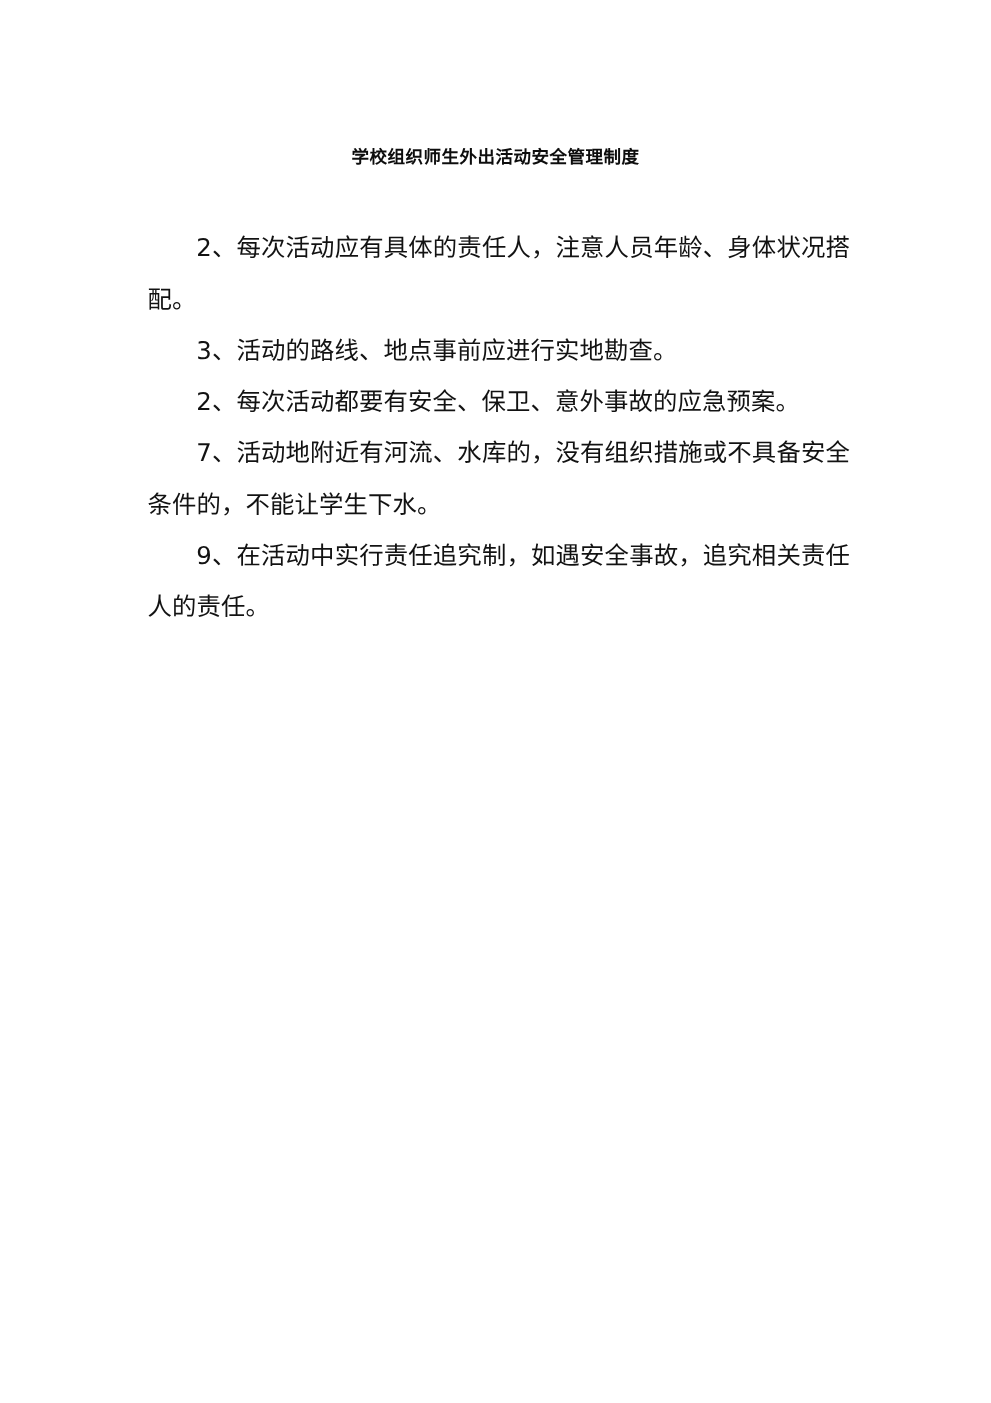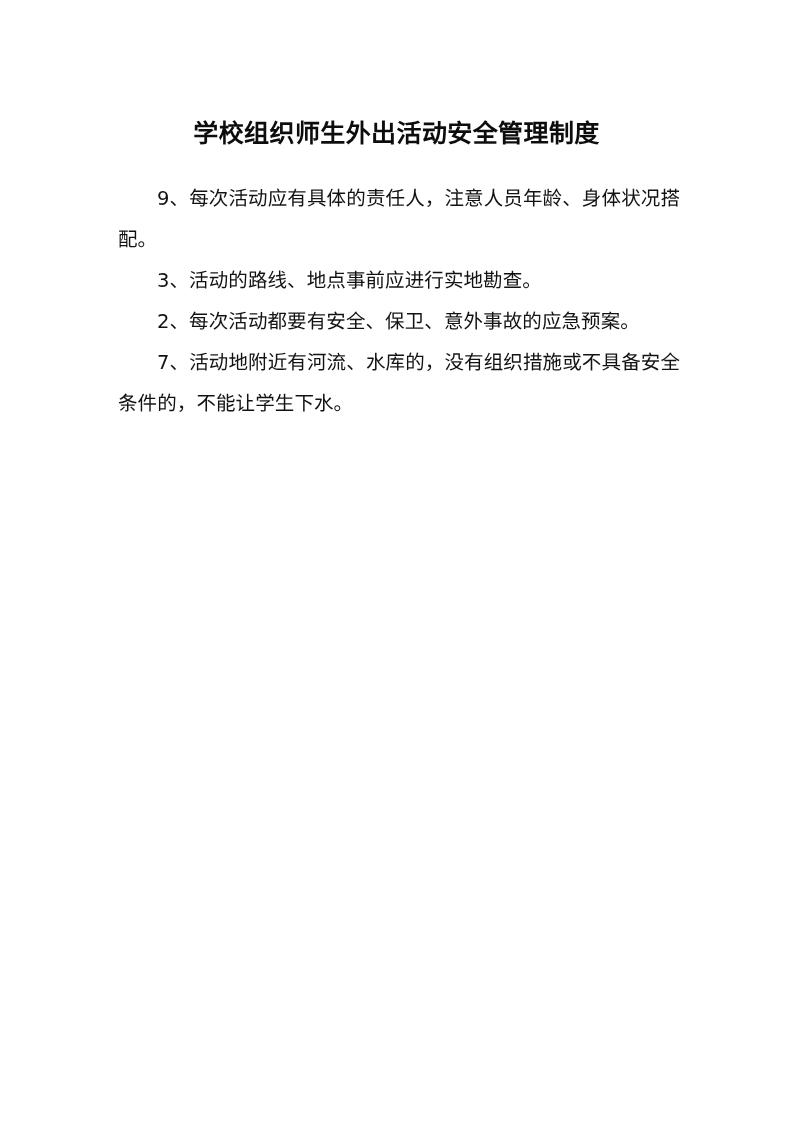--- a/index.html
+++ b/index.html
@@ -27,21 +27,21 @@
     background: #ffffff;
     box-sizing: border-box;
   }
 
   .doc-title {
     position: absolute;
     left: 0;
     top: 103px;
     width: 793px;
     text-align: center;
-    font-size: 25px;
+    font-size: 14px;
     font-weight: 700;
     letter-spacing: 0.4px;
     line-height: 28px;
     color: #0d0d0d;
     white-space: nowrap;
   }
 
   .body-block {
     position: absolute;
     left: 118px;
@@ -62,19 +62,20 @@
   }
 </style>
 </head>
 <body>
 
 <div class="page">
 
   <h1 class="doc-title">学校组织师生外出活动安全管理制度</h1>
 
   <div class="body-block">
-    <p class="clause">9、每次活动应有具体的责任人，注意人员年龄、身体状况搭配。</p>
+    <p class="clause">2、每次活动应有具体的责任人，注意人员年龄、身体状况搭配。</p>
     <p class="clause">3、活动的路线、地点事前应进行实地勘查。</p>
     <p class="clause">2、每次活动都要有安全、保卫、意外事故的应急预案。</p>
     <p class="clause">7、活动地附近有河流、水库的，没有组织措施或不具备安全条件的，不能让学生下水。</p>
+    <p class="clause">9、在活动中实行责任追究制，如遇安全事故，追究相关责任人的责任。</p>
   </div>
 
 </div>
 
 </body></html>

